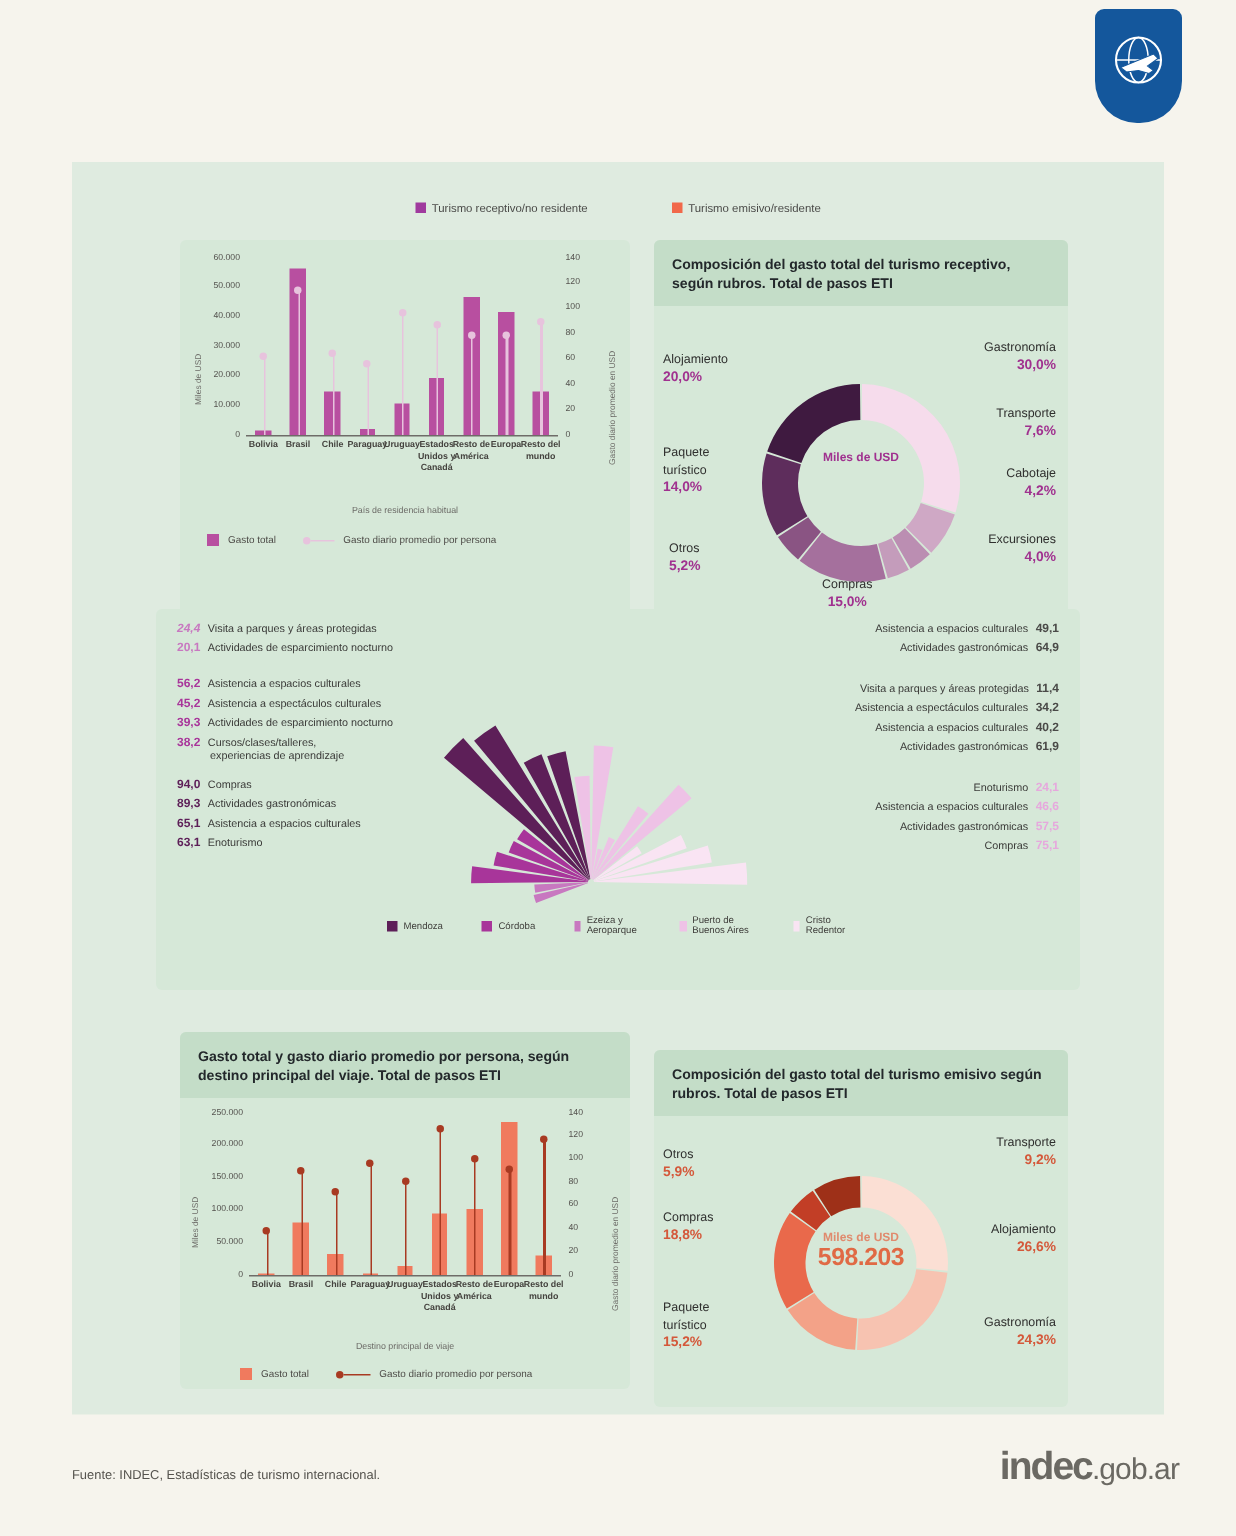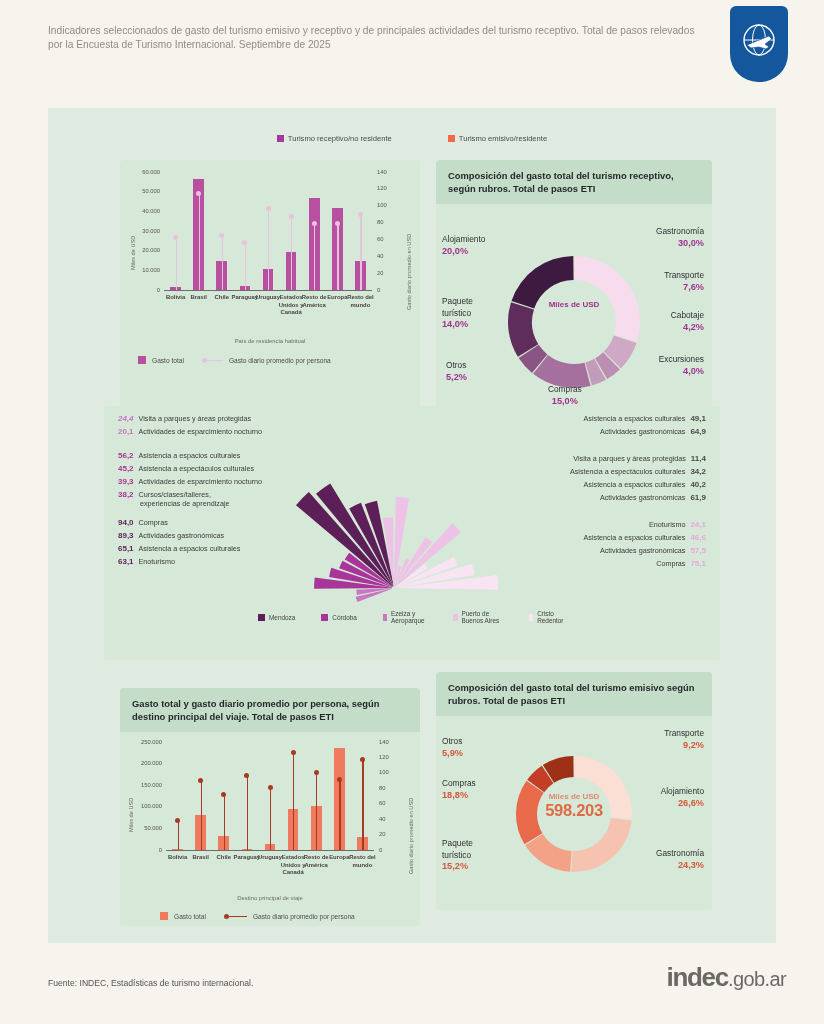--- a/index.html
+++ b/index.html
@@ -46,21 +46,21 @@
   .card-head {
     background: #c4ddc8; border-radius: 4px 4px 0 0;
     padding: 9px 12px; font-size: 9.4px; font-weight: bold;
     color: #23282b; line-height: 13px;
   }
 
   .c-tl { left: 72px; top: 52px; width: 300px; height: 330px; }
   .c-tr { left: 388px; top: 52px; width: 276px; height: 330px; }
   .c-mid { left: 56px; top: 298px; width: 616px; height: 254px; }
   .c-bl { left: 72px; top: 580px; width: 300px; height: 238px; }
-  .c-br { left: 388px; top: 564px; width: 276px; height: 238px; }
+  .c-br { left: 388px; top: 592px; width: 276px; height: 238px; }
 
   .c-mid .card-head { border-radius: 4px 4px 0 0; text-align: center; }
 
   
   .chart-area { position: relative; }
   .axis-label-y {
     position: absolute; font-size: 5.6px; color: #6d6c68;
     transform: rotate(-90deg); transform-origin: left top; white-space: nowrap;
   }
   .tick { position: absolute; font-size: 5.8px; color: #55534f; white-space: nowrap; }
@@ -104,21 +104,20 @@
   }
   .logo .b { font-weight: bold; }
   .logo .t { font-size: 20px; letter-spacing: -0.6px; }
 </style>
 </head>
 <body>
 
 <div class="page">
 
   <div class="header">
-    <div class="subtitle">Indicadores seleccionados de gasto del turismo emisivo y receptivo y de principales actividades del turismo receptivo. Total de pasos relevados por la Encuesta de Turismo Internacional. Septiembre de 2025</div>
   </div>
   <div class="badge">
     <svg width="40" height="40" viewBox="0 0 40 40">
       <circle cx="20" cy="20" r="15" fill="none" stroke="#fff" stroke-width="1.4"></circle>
       <ellipse cx="20" cy="20" rx="6.5" ry="15" fill="none" stroke="#fff" stroke-width="1"></ellipse>
       <line x1="5" y1="20" x2="35" y2="20" stroke="#fff" stroke-width="1"></line>
       <path d="M8 25 L30 16 L33 19 L26 24 L30 27 L27 29 L20 27 L12 28 Z" fill="#fff" stroke="#14579c" stroke-width="0.7"></path>
     </svg>
   </div>
 

